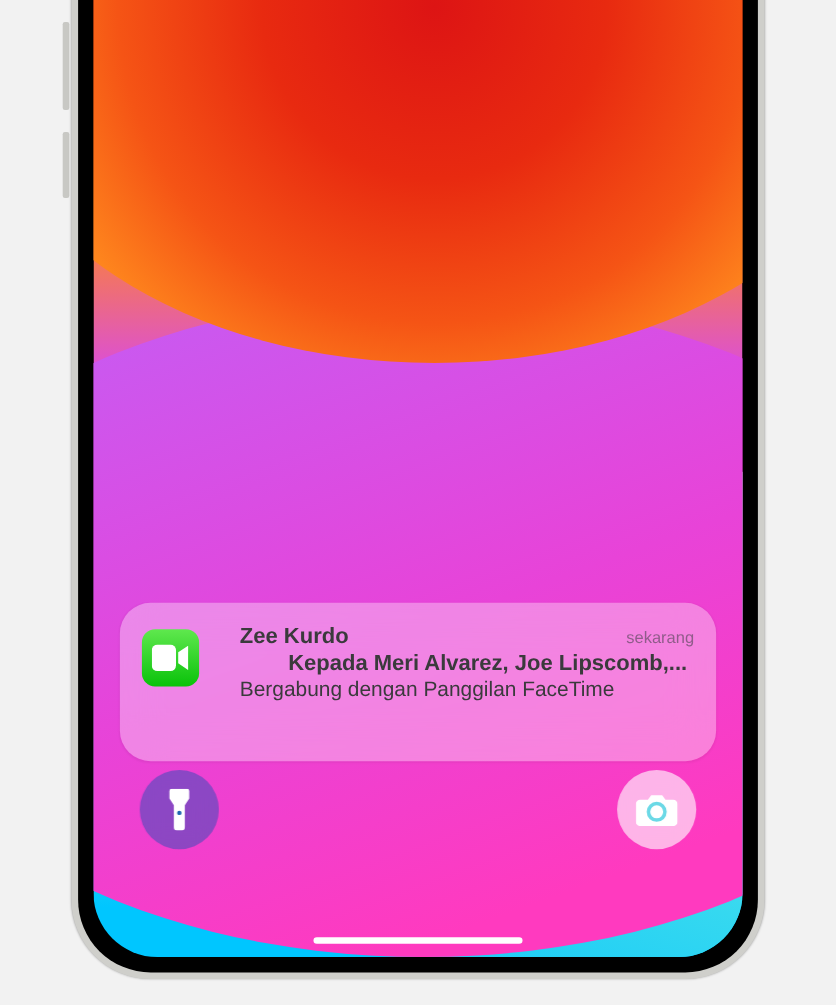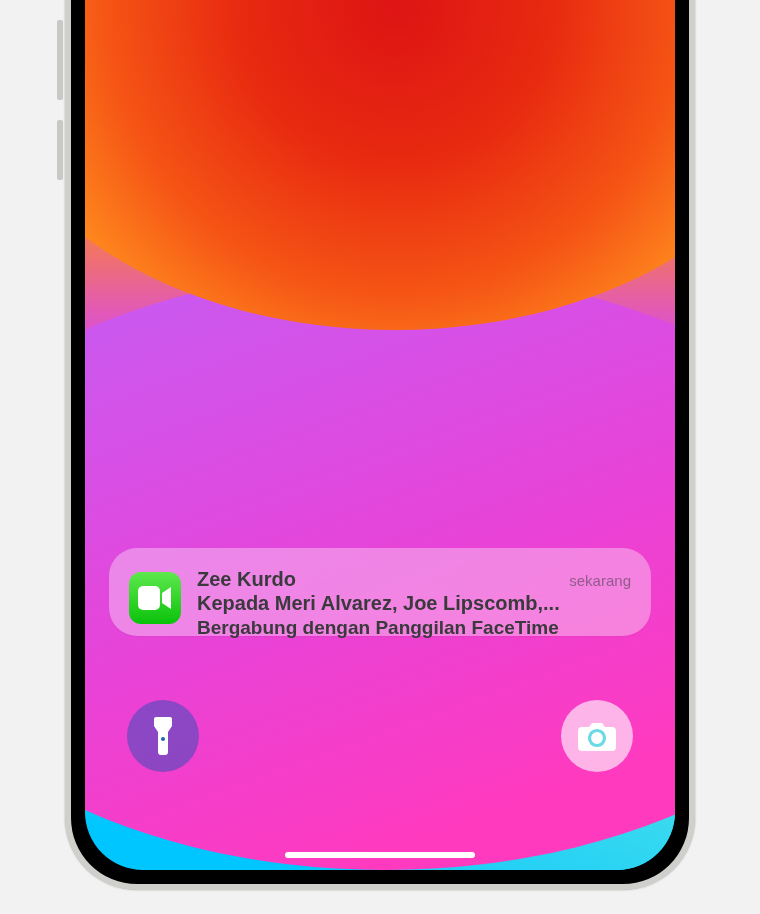--- a/index.html
+++ b/index.html
@@ -88,28 +88,29 @@
       width:820px; height:540px;
       border-radius:50%;
       background: radial-gradient(circle at 50% 40%, #dd1414 0%, #e82a10 30%, #f55415 55%, #ff8a1e 75%, rgba(255,138,30,0) 95%);
     }
 
     .notification {
       position: absolute;
       left: 24px;
       right: 24px;
       top: 578px;
-      height: 88px;
+      height: 144px;
       background: rgba(255, 255, 255, 0.35);
       backdrop-filter: blur(20px);
       border-radius: 28px;
       display: flex;
       align-items: flex-start;
       padding: 20px 20px 16px 20px;
       box-shadow: 0 1px 2px rgba(0,0,0,0.05);
+      gap: 21px;
     }
 
     .notif-icon {
       width: 52px;
       height: 52px;
       border-radius: 12px;
       background: linear-gradient(180deg, #5FE84E 0%, #0AC20A 100%);
       display: flex;
       align-items: center;
       justify-content: center;
@@ -152,25 +153,26 @@
     }
 
     .notif-subtitle {
       font-size: 20px;
       font-weight: 600;
       color: #3a3a3c;
       white-space: nowrap;
       overflow: hidden;
       text-overflow: ellipsis;
       margin-top: 1px;
+      margin-left: 44px;
     }
 
     .notif-body {
       font-size: 19px;
-      font-weight: 700;
+      font-weight: 400;
       color: #3a3a3c;
       white-space: nowrap;
       overflow: hidden;
       text-overflow: ellipsis;
       margin-top: 2px;
     }
 
     .quick-actions {
       position: absolute;
       left: 42px;

